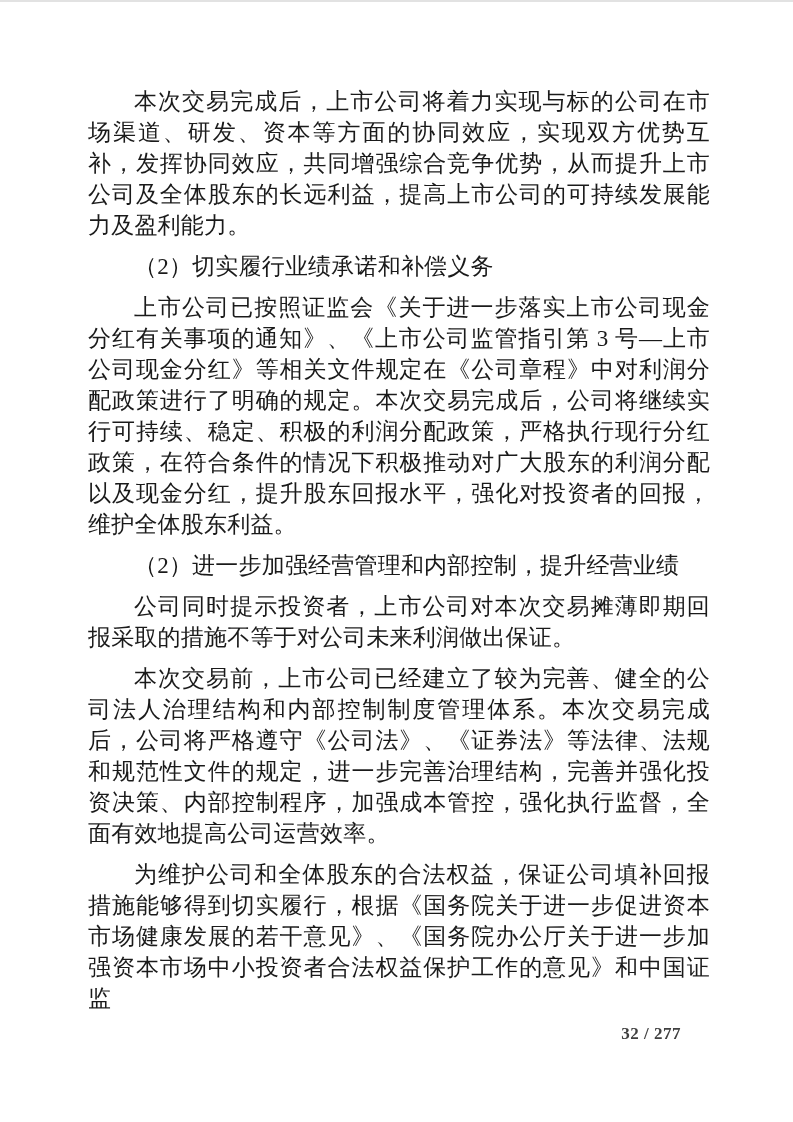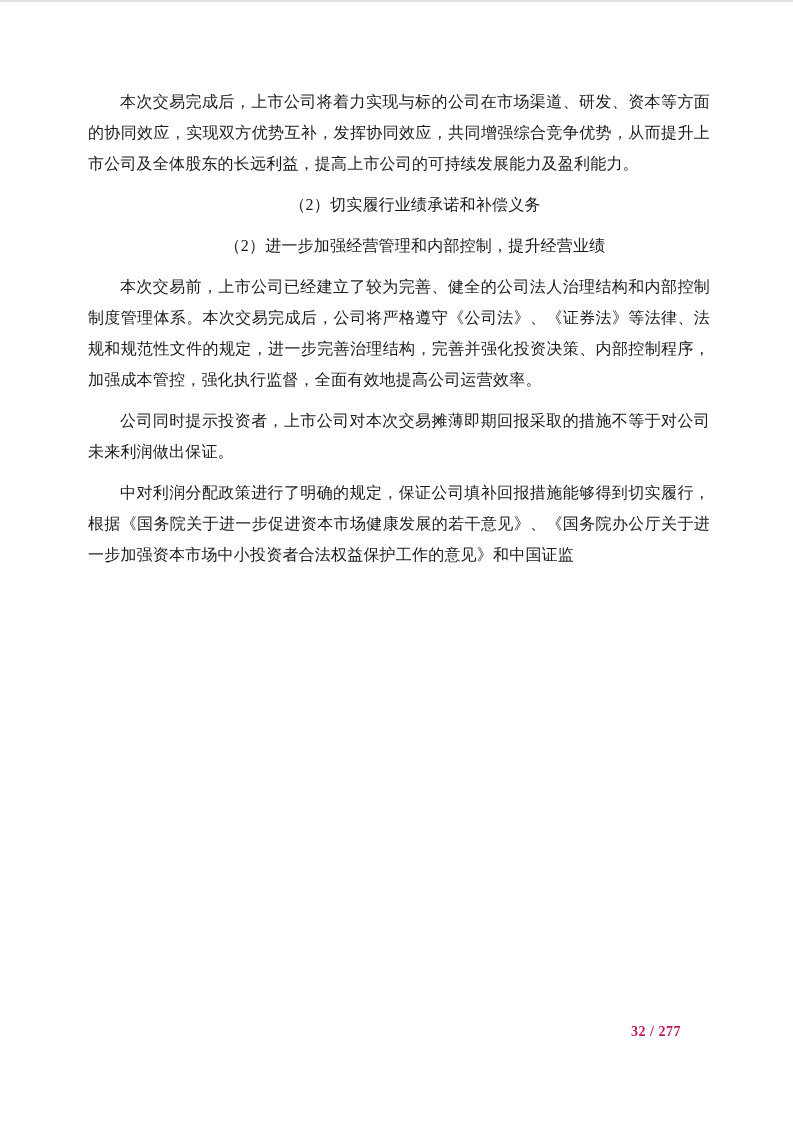--- a/index.html
+++ b/index.html
@@ -18,48 +18,49 @@
     font-family: "Liberation Serif", "DejaVu Serif", serif;
     color: #1a1a1a;
   }
   .content {
     position: absolute;
     left: 88px;
     top: 84px;
     width: 622px;
   }
   .para, .heading {
-    font-size: 16px;
+    font-size: 23px;
     line-height: 31px;
     text-indent: 2em;
     margin: 0 0 10px 0;
     text-align: justify;
     letter-spacing: 0.2px;
     word-break: break-all;
   }
   .heading {
     margin: 2px 0 10px 0;
-    text-align: center;
+    text-align: left;
   }
   .footer-pagenum {
     position: absolute;
     top: 1022px;
     right: 112px;
-    font-size: 14px;
+    font-size: 17px;
     font-weight: bold;
-    color: #be185d;
+    color: #404040;
     letter-spacing: 0.5px;
   }
 </style>
 </head>
 <body>
 
 <div class="page">
   <main class="content">
       <p class="para">本次交易完成后，上市公司将着力实现与标的公司在市场渠道、研发、资本等方面的协同效应，实现双方优势互补，发挥协同效应，共同增强综合竞争优势，从而提升上市公司及全体股东的长远利益，提高上市公司的可持续发展能力及盈利能力。</p>
       <p class="heading">（2）切实履行业绩承诺和补偿义务</p>
+      <p class="para">上市公司已按照证监会《关于进一步落实上市公司现金分红有关事项的通知》、《上市公司监管指引第 3 号—上市公司现金分红》等相关文件规定在《公司章程》中对利润分配政策进行了明确的规定。本次交易完成后，公司将继续实行可持续、稳定、积极的利润分配政策，严格执行现行分红政策，在符合条件的情况下积极推动对广大股东的利润分配以及现金分红，提升股东回报水平，强化对投资者的回报，维护全体股东利益。</p>
       <p class="heading">（2）进一步加强经营管理和内部控制，提升经营业绩</p>
+      <p class="para">公司同时提示投资者，上市公司对本次交易摊薄即期回报采取的措施不等于对公司未来利润做出保证。</p>
       <p class="para">本次交易前，上市公司已经建立了较为完善、健全的公司法人治理结构和内部控制制度管理体系。本次交易完成后，公司将严格遵守《公司法》、《证券法》等法律、法规和规范性文件的规定，进一步完善治理结构，完善并强化投资决策、内部控制程序，加强成本管控，强化执行监督，全面有效地提高公司运营效率。</p>
-      <p class="para">公司同时提示投资者，上市公司对本次交易摊薄即期回报采取的措施不等于对公司未来利润做出保证。</p>
-      <p class="para">中对利润分配政策进行了明确的规定，保证公司填补回报措施能够得到切实履行，根据《国务院关于进一步促进资本市场健康发展的若干意见》、《国务院办公厅关于进一步加强资本市场中小投资者合法权益保护工作的意见》和中国证监</p>
+      <p class="para">为维护公司和全体股东的合法权益，保证公司填补回报措施能够得到切实履行，根据《国务院关于进一步促进资本市场健康发展的若干意见》、《国务院办公厅关于进一步加强资本市场中小投资者合法权益保护工作的意见》和中国证监</p>
     </main>
   <div class="footer-pagenum">32 / 277</div>
 </div>
 
 </body></html>

